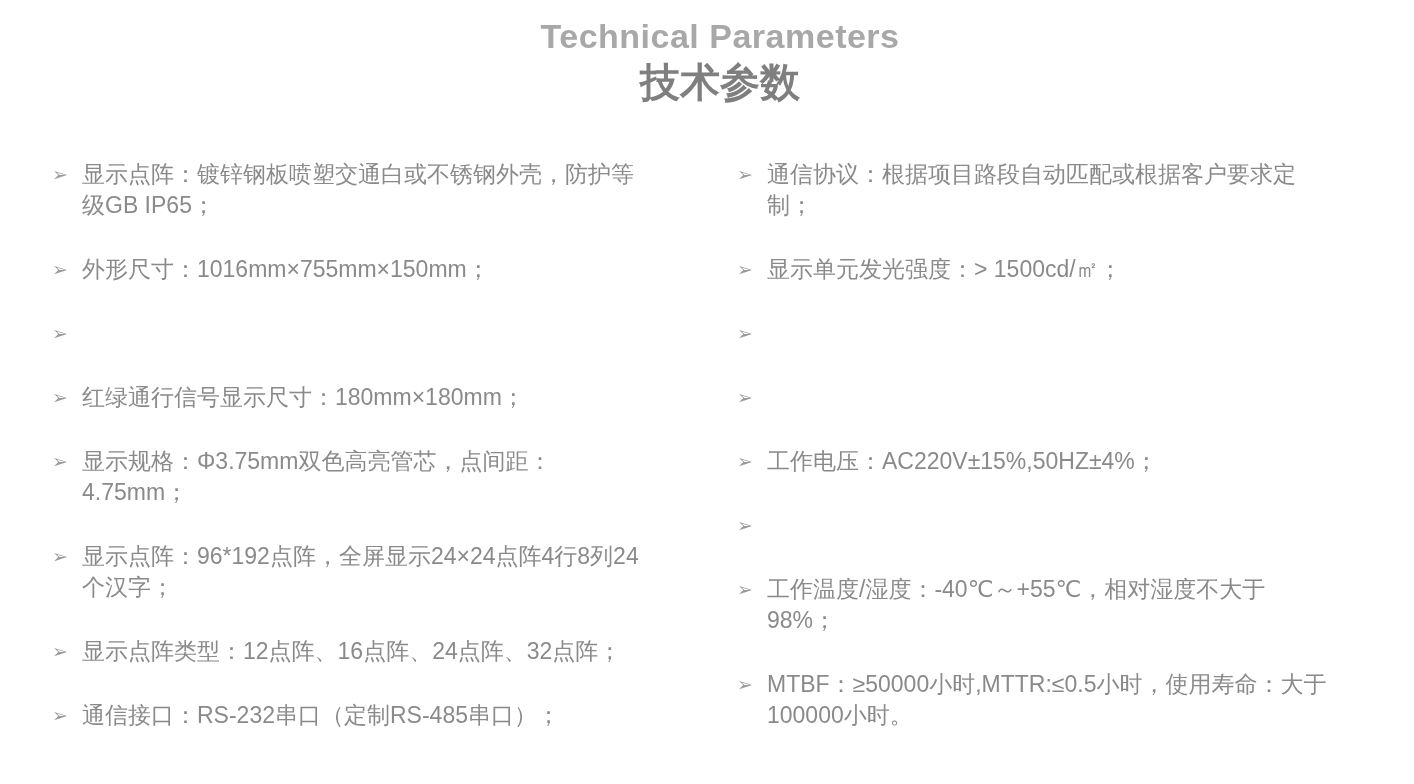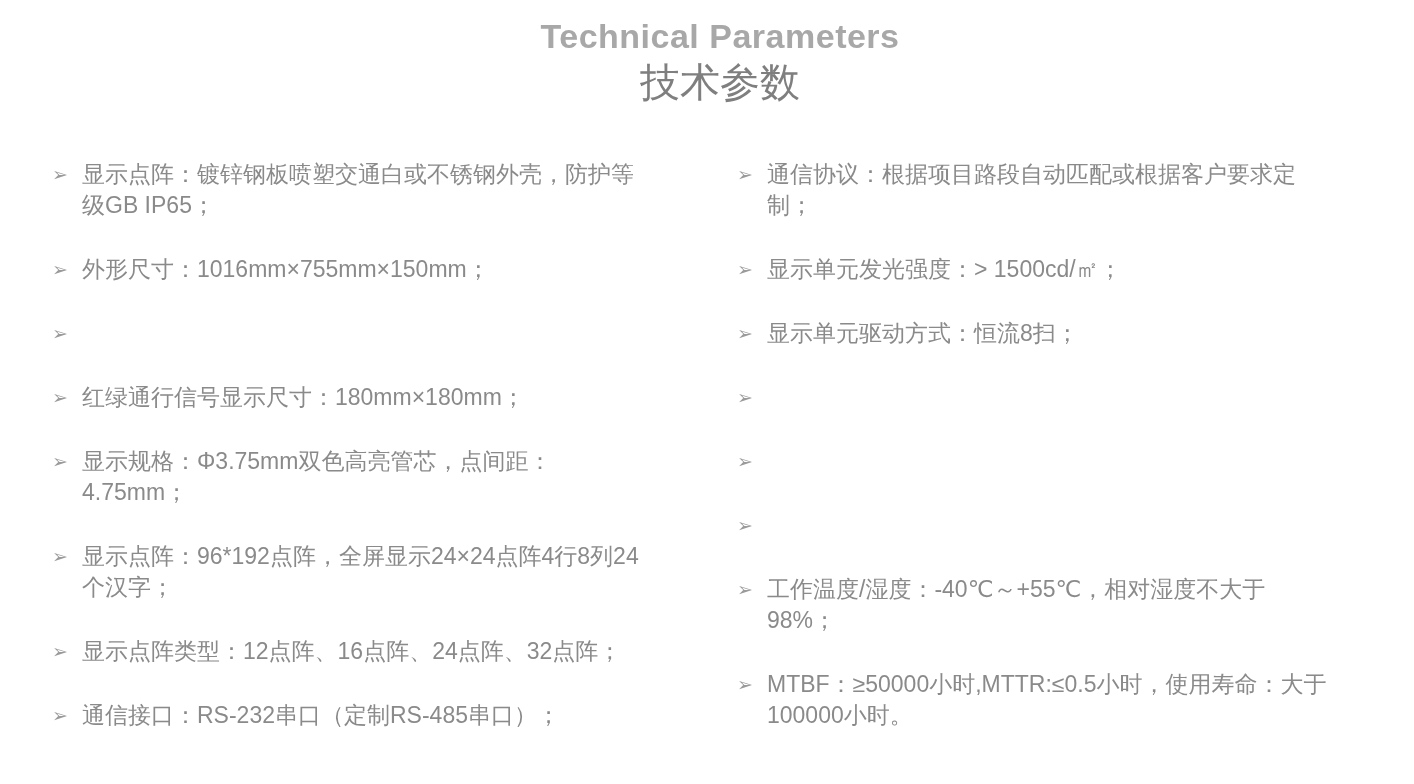--- a/index.html
+++ b/index.html
@@ -26,21 +26,21 @@
     font-size: 34px;
     line-height: 40px;
     font-weight: bold;
     color: #a8a8a8;
     letter-spacing: 0.5px;
   }
   .title-zh {
     margin: 2px 0 0 0;
     font-size: 40px;
     line-height: 48px;
-    font-weight: normal;
+    font-weight: bold;
     color: #7f7f7f;
   }
   main {
     margin-top: 53px;
     display: grid;
     grid-template-columns: 1fr 1fr;
     column-gap: 64px;
     padding: 0 56px 0 52px;
   }
   ul.spec-col {
@@ -116,27 +116,27 @@
       <li class="item">
         <span class="bullet">➢</span>
         <span class="t">通信协议：根据项目路段自动匹配或根据客户要求定制；</span>
       </li>
       <li class="item">
         <span class="bullet">➢</span>
         <span class="t">显示单元发光强度：&gt; 1500cd/㎡；</span>
       </li>
       <li class="item">
         <span class="bullet">➢</span>
-        <span class="t">显示单元驱动方式：恒流8扫；</span>
       </li>
       <li class="item">
         <span class="bullet">➢</span>
       </li>
       <li class="item">
         <span class="bullet">➢</span>
+        <span class="t">工作电压：AC220V±15%,50HZ±4%；</span>
       </li>
       <li class="item">
         <span class="bullet">➢</span>
       </li>
       <li class="item">
         <span class="bullet">➢</span>
         <span class="t">工作温度/湿度：-40℃～+55℃，相对湿度不大于98%；</span>
       </li>
       <li class="item">
         <span class="bullet">➢</span>

